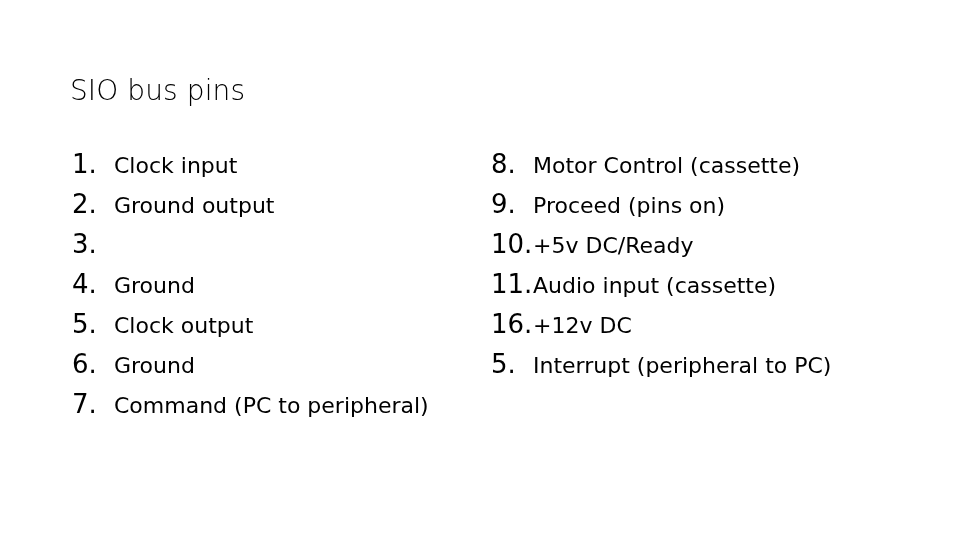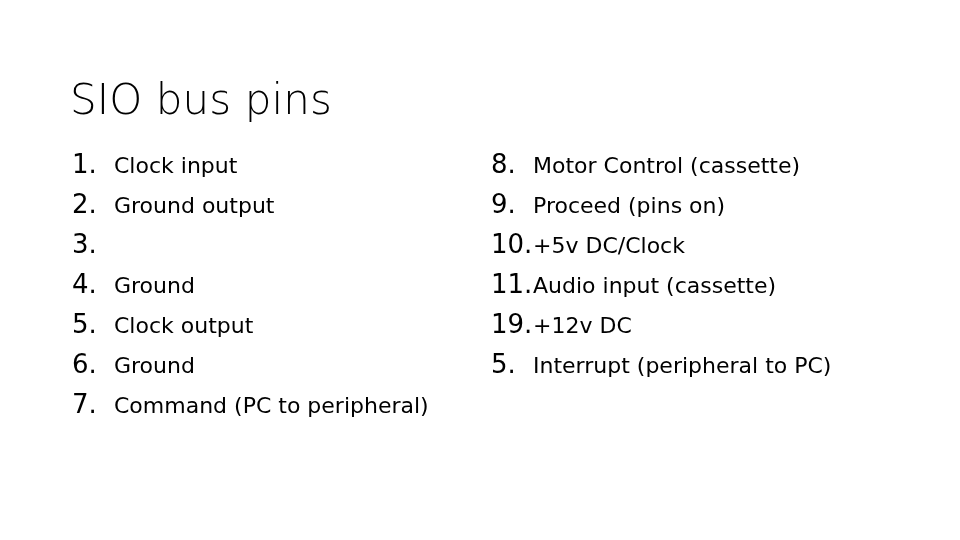--- a/index.html
+++ b/index.html
@@ -24,21 +24,21 @@
     background: #ffffff;
     box-sizing: border-box;
   }
 
   
   .slide-title {
     position: absolute;
     left: 70px;
     top: 48px;
     width: 820px;
-    font-size: 42px;
+    font-size: 28px;
     line-height: 48px;
     font-weight: 300;
     letter-spacing: 0.1px;
     color: #000000;
     white-space: nowrap;
   }
 
   
   .body-area {
     position: absolute;
@@ -134,28 +134,28 @@
         <li class="list-item">
           <span class="item-marker">8.</span>
           <span class="item-label">Motor Control (cassette)</span>
         </li>
         <li class="list-item">
           <span class="item-marker">9.</span>
           <span class="item-label">Proceed (pins on)</span>
         </li>
         <li class="list-item">
           <span class="item-marker">10.</span>
-          <span class="item-label">+5v DC/Clock</span>
+          <span class="item-label">+5v DC/Ready</span>
         </li>
         <li class="list-item">
           <span class="item-marker">11.</span>
           <span class="item-label">Audio input (cassette)</span>
         </li>
         <li class="list-item">
-          <span class="item-marker">19.</span>
+          <span class="item-marker">16.</span>
           <span class="item-label">+12v DC</span>
         </li>
         <li class="list-item">
           <span class="item-marker">5.</span>
           <span class="item-label">Interrupt (peripheral to PC)</span>
         </li>
       </ol>
     </div>
 
   </div>

